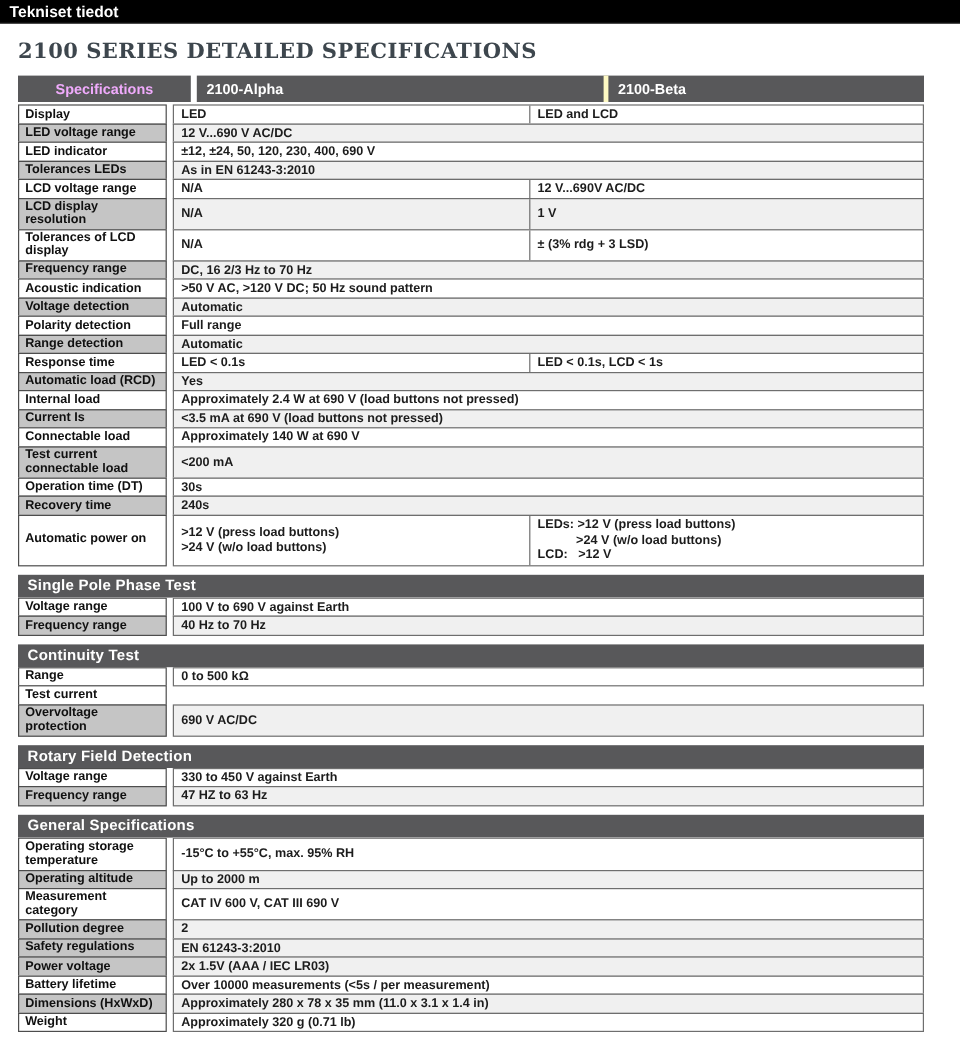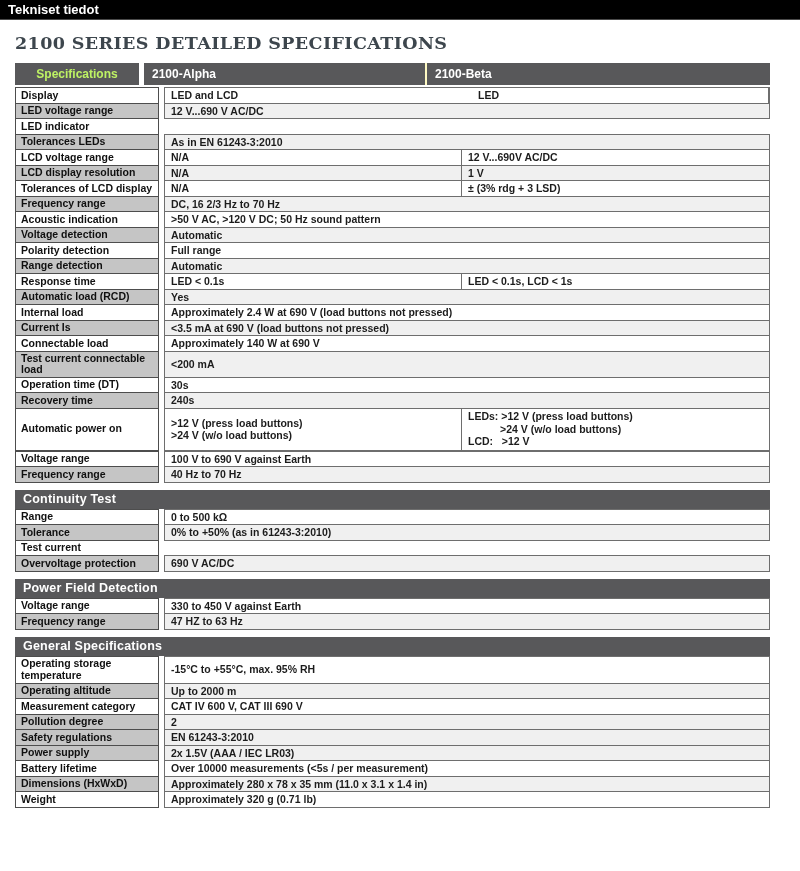--- a/index.html
+++ b/index.html
@@ -15,42 +15,42 @@
 
   .page-title {
     font-family:"DejaVu Serif", serif;
     font-size:17.5px; font-weight:bold; letter-spacing:0.4px;
     color:#3d464d; margin:13px 0 10px 0;
   }
 
   
   .header-row { display:flex; height:22px; margin-bottom:2px; }
   .hspec {
-    width:124px; background:#58585a; color:#bef264; box-sizing:border-box;
+    width:144px; background:#58585a; color:#f0abfc; box-sizing:border-box;
     font-size:12px; font-weight:bold;
     display:flex; align-items:center; justify-content:center;
   }
   .gapcol { width:5px; flex:0 0 5px; }
   .hvals { flex:1; display:flex; background:#58585a; }
   .hcellv {
     color:#fff; font-size:12px; font-weight:bold;
     display:flex; align-items:center; padding-left:8px; box-sizing:border-box;
   }
-  .h1 { width:283px; border-right:2px solid #fef9c3; }
+  .h1 { width:343px; border-right:4px solid #fef9c3; }
   .h2 { flex:1; }
 
   
   .rows { }
   .row { display:flex; margin-top:-1px; min-height:16.5px; }
   .row.first { margin-top:0; }
   .row.tall  { min-height:43px; }
   .row.med   { min-height:28px;justify-content:center; }
 
   .lbl {
-    width:144px; box-sizing:border-box;
+    width:124px; box-sizing:border-box;
     border:1px solid #4d4d4d; background:#fff;
     font-size:10.5px; font-weight:bold; color:#101010; line-height:11.5px;
     padding:1px 5px; display:flex; align-items:center;
   }
   .lbl.alt { background:#c5c5c5; }
 
   .vals {
     flex:1; box-sizing:border-box;
     border:1px solid #6e6e6e; background:#fff; display:flex;
   }
@@ -91,34 +91,37 @@
       <div class="hcellv h1">2100-Alpha</div>
       <div class="hcellv h2">2100-Beta</div>
     </div>
   </div>
 
   <div class="rows" id="main-rows">
       <div class="row first">
         <div class="lbl">Display</div>
         <div class="gapcol"></div>
         <div class="vals">
+          <div class="v v1">LED</div>
           <div class="v v2">LED and LCD</div>
-          <div class="v v1">LED</div>
         </div>
       </div>
       <div class="row">
         <div class="lbl alt">LED voltage range</div>
         <div class="gapcol"></div>
         <div class="vals alt">
           <div class="v vspan">12 V...690 V AC/DC</div>
         </div>
       </div>
       <div class="row">
         <div class="lbl">LED indicator</div>
         <div class="gapcol"></div>
+        <div class="vals">
+          <div class="v vspan">±12, ±24, 50, 120, 230, 400, 690 V</div>
+        </div>
       </div>
       <div class="row">
         <div class="lbl alt">Tolerances LEDs</div>
         <div class="gapcol"></div>
         <div class="vals alt">
           <div class="v vspan">As in EN 61243-3:2010</div>
         </div>
       </div>
       <div class="row">
         <div class="lbl">LCD voltage range</div>
@@ -243,20 +246,23 @@
           <div class="v v1 pre">&gt;12 V (press load buttons)
 &gt;24 V (w/o load buttons)</div>
           <div class="v v2 pre">LEDs: &gt;12 V (press load buttons)
            &gt;24 V (w/o load buttons)
 LCD:   &gt;12 V</div>
         </div>
       </div>
     </div>
 
   <div id="sections">
+      <div class="section-bar">
+        <span>Single Pole Phase Test</span>
+      </div>
       <div class="rows section-rows">
         <div class="row first">
           <div class="lbl">Voltage range</div>
           <div class="gapcol"></div>
           <div class="vals">
             <div class="v vspan">100 V to 690 V against Earth</div>
           </div>
         </div>
         <div class="row">
           <div class="lbl alt">Frequency range</div>
@@ -271,40 +277,33 @@
       </div>
       <div class="rows section-rows">
         <div class="row first">
           <div class="lbl">Range</div>
           <div class="gapcol"></div>
           <div class="vals">
             <div class="v vspan">0 to 500 kΩ</div>
           </div>
         </div>
         <div class="row">
-          <div class="lbl alt">Tolerance</div>
-          <div class="gapcol"></div>
-          <div class="vals alt">
-            <div class="v vspan">0% to +50% (as in 61243-3:2010)</div>
-          </div>
-        </div>
-        <div class="row">
           <div class="lbl">Test current</div>
           <div class="gapcol"></div>
         </div>
         <div class="row">
           <div class="lbl alt">Overvoltage protection</div>
           <div class="gapcol"></div>
           <div class="vals alt">
             <div class="v vspan">690 V AC/DC</div>
           </div>
         </div>
       </div>
       <div class="section-bar">
-        <span>Power Field Detection</span>
+        <span>Rotary Field Detection</span>
       </div>
       <div class="rows section-rows">
         <div class="row first">
           <div class="lbl">Voltage range</div>
           <div class="gapcol"></div>
           <div class="vals">
             <div class="v vspan">330 to 450 V against Earth</div>
           </div>
         </div>
         <div class="row">
@@ -348,21 +347,21 @@
           </div>
         </div>
         <div class="row">
           <div class="lbl alt">Safety regulations</div>
           <div class="gapcol"></div>
           <div class="vals alt">
             <div class="v vspan">EN 61243-3:2010</div>
           </div>
         </div>
         <div class="row">
-          <div class="lbl alt">Power supply</div>
+          <div class="lbl alt">Power voltage</div>
           <div class="gapcol"></div>
           <div class="vals alt">
             <div class="v vspan">2x 1.5V (AAA / IEC LR03)</div>
           </div>
         </div>
         <div class="row">
           <div class="lbl">Battery lifetime</div>
           <div class="gapcol"></div>
           <div class="vals">
             <div class="v vspan">Over 10000 measurements (&lt;5s / per measurement)</div>

